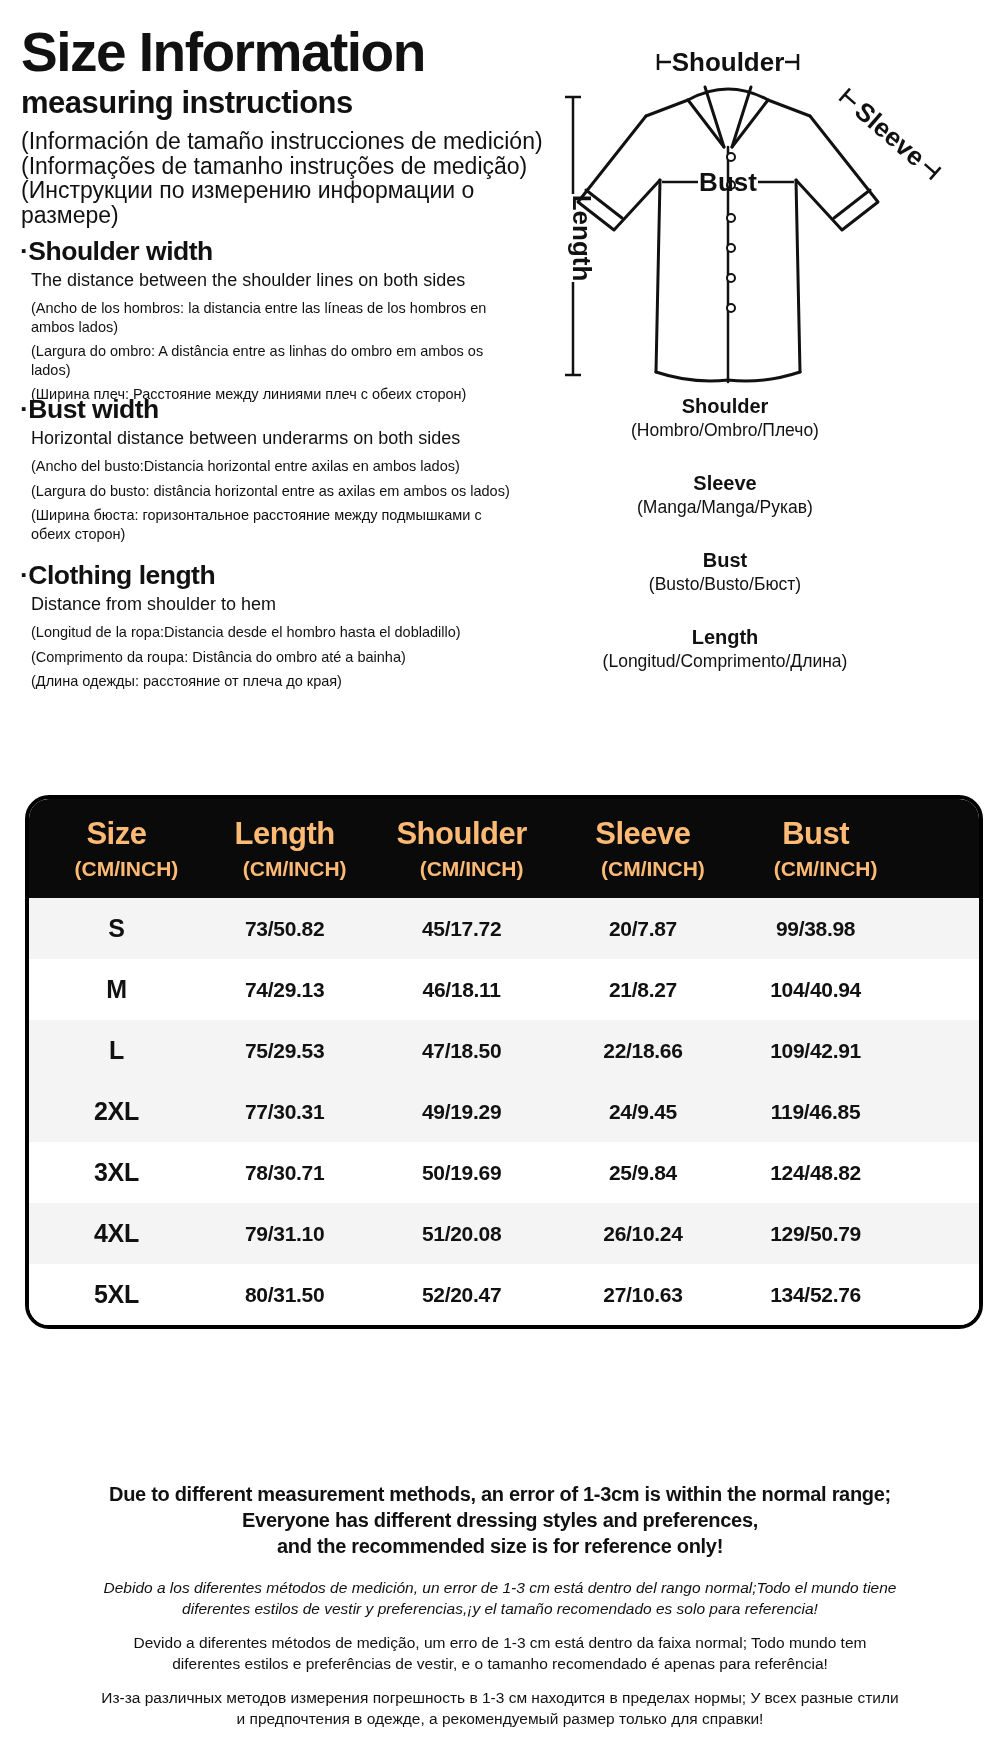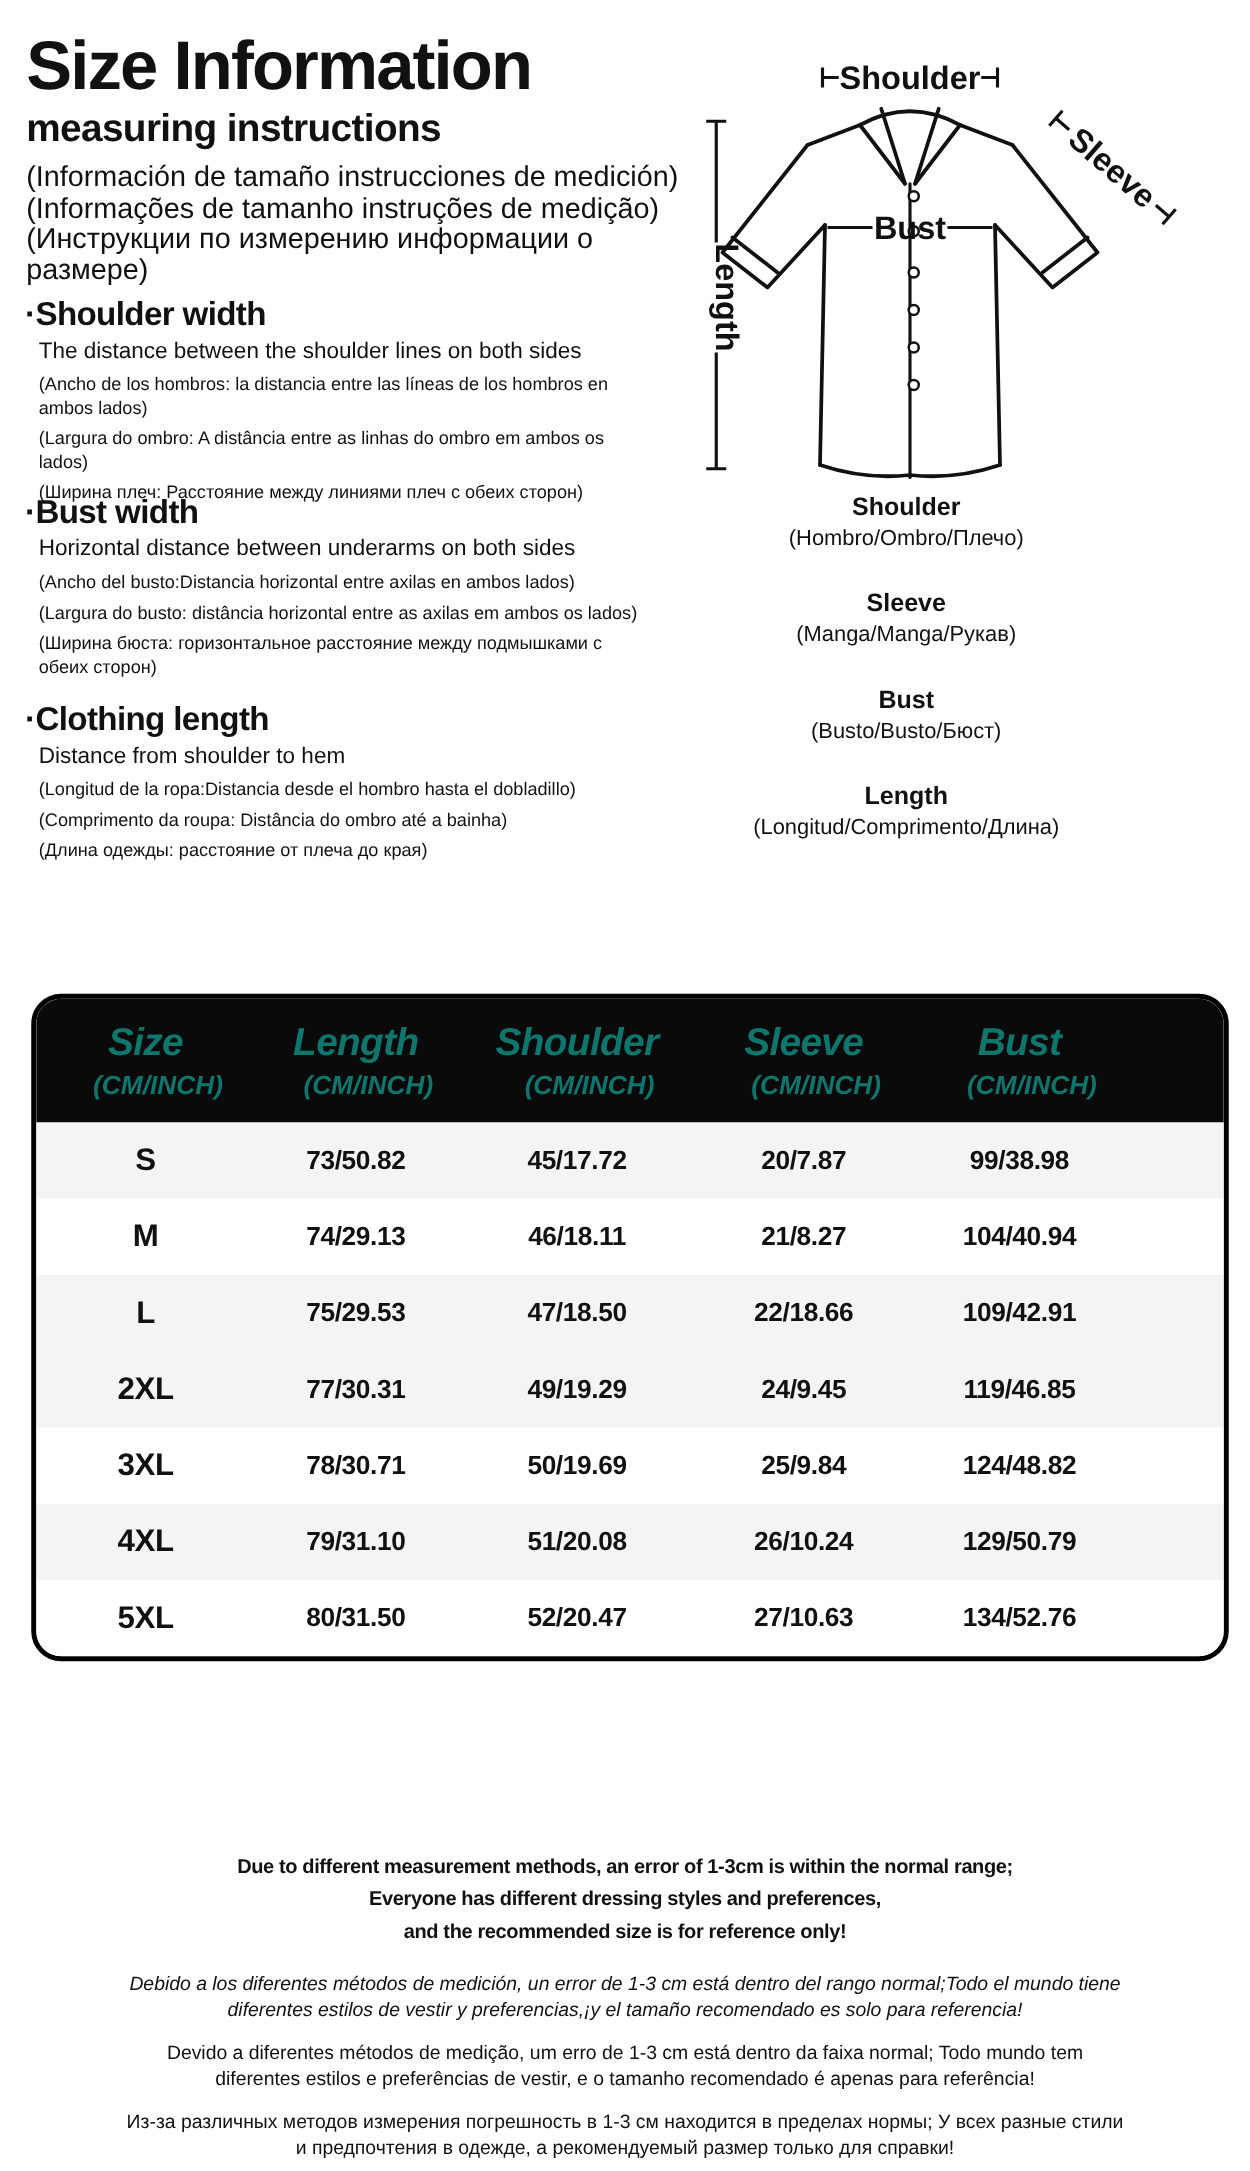--- a/index.html
+++ b/index.html
@@ -22,35 +22,35 @@
   
   .diagram-svg { position:absolute; left:538px; top:42px; }
   .legend { position:absolute; left:540px; top:394px; width:370px; text-align:center; }
   .legend-item { margin-bottom:29px; }
   .legend-name { font-size:20px; font-weight:bold; line-height:24px; }
   .legend-trans { font-size:17.5px; line-height:24px; }
 
   
   .size-table { position:absolute; left:25px; top:795px; width:950px;
                 border:4px solid #000; border-radius:24px; overflow:hidden; background:#fff; }
-  .thead { background:#0a0a0a; color:#0f766e; height:99px;font-style:italic; }
+  .thead { background:#0a0a0a; color:#fdba74; height:99px; }
   .grid-row { display:grid; grid-template-columns:20% 18.5% 22% 19.5% 20%;
               padding-right:76px; align-items:center; }
   .th { display:flex; flex-direction:column; align-items:center; justify-content:center;
         height:99px; gap:5px; }
   .th-name { font-size:31px; font-weight:bold; letter-spacing:-0.5px; }
   .th-unit { font-size:21px; font-weight:bold;margin-left:20px; }
   .trow { height:61px; background:#ffffff; }
   .trow.alt { background:#f4f4f4; }
   .td { text-align:center; font-size:21px; font-weight:bold; letter-spacing:-0.3px; }
   .td.size-cell { font-size:25px; }
 
   
   .footer { position:absolute; left:0; top:1481px; width:1000px; text-align:center; }
-  .f-bold div { font-size:16px; font-weight:bold; line-height:26px; letter-spacing:-0.3px; }
+  .f-bold div { font-size:20px; font-weight:bold; line-height:26px; letter-spacing:-0.3px; }
   .f-note { margin-top:14px; font-size:15.5px; line-height:20.5px; }
   .f-note.first { margin-top:19px;font-style:italic; }
 </style>
 </head>
 <body>
 
 <div class="page">
 
   <div class="hdr">
     <div class="title">Size Information</div>

